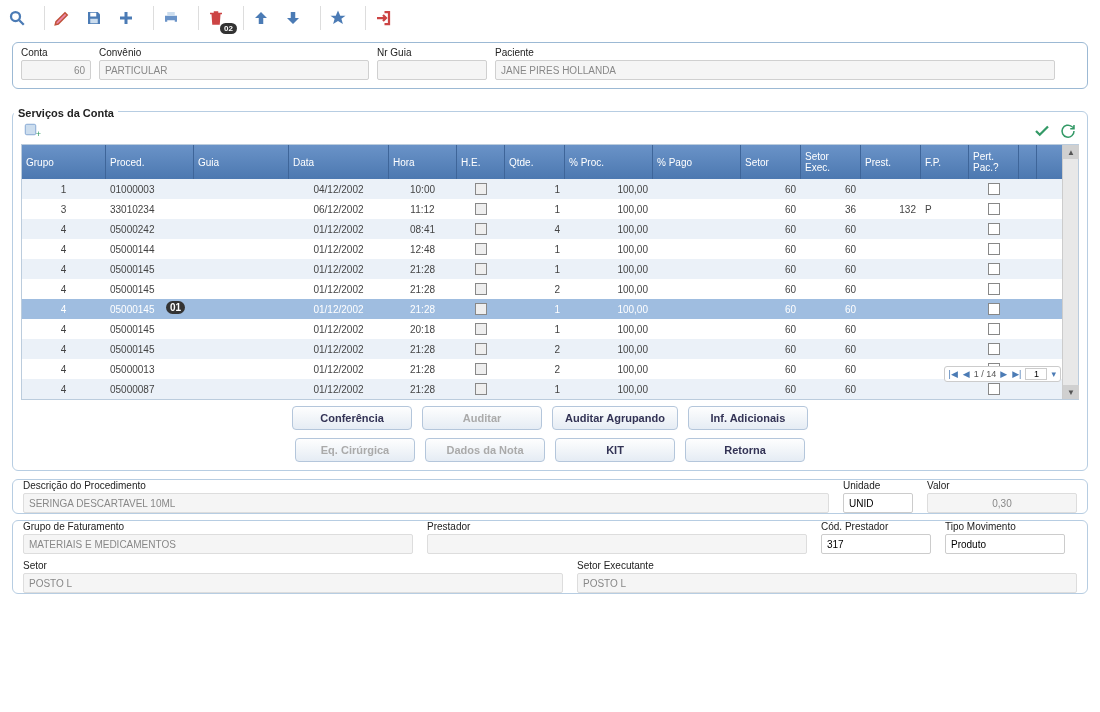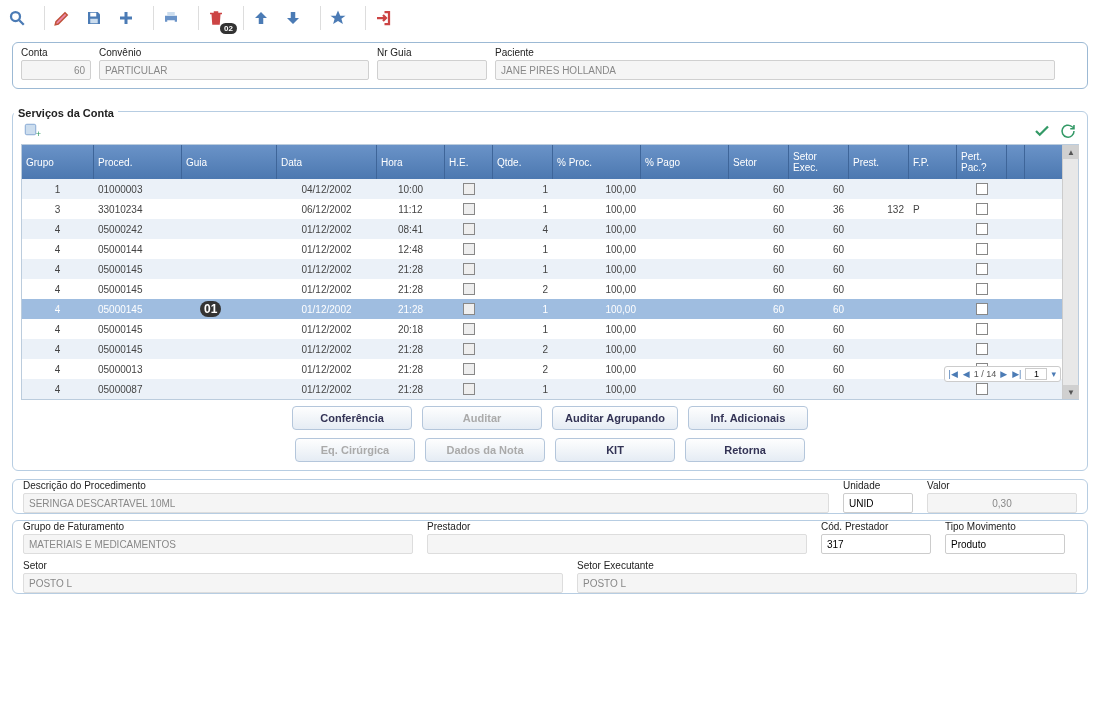--- a/index.html
+++ b/index.html
@@ -40,24 +40,24 @@
 .pager { position:absolute; bottom:18px; right:18px; display:flex; gap:3px; align-items:center; background:#fff; border:1px solid #ccc; border-radius:3px; padding:1px 3px; font-size:9px; color:#555; }
 .pager .pb { cursor:pointer; color:#4b7bb5; padding:0 1px; }
 .pager input { width:22px; font-size:9px; border:1px solid #ccc; text-align:center; }
 .btn-row { display:flex; gap:10px; justify-content:center; margin-top:8px; }
 .btn { background: linear-gradient(#fefefe,#e5ecf4); border:1px solid #b4c6db; border-radius:4px; padding:5px 12px; font-size:11px; color:#335; min-width:120px; text-align:center; cursor:pointer; font-weight:bold; }
 .btn.disabled { color:#aaa; cursor:default; }
 .info-panel { border:1px solid #b7cde2; border-radius:6px; margin:0 12px 6px 12px; padding:0 10px; display:flex; gap:14px; flex-wrap:wrap; }
 .info-group { display:flex; flex-direction:column; gap:2px; }
 .info-input { border:1px solid #ccc; border-radius:2px; padding:3px 5px; font-size:10px; height:20px; background:#fff; }
 .info-input.ro { background:#f5f5f5; color:#888; border-color:#ddd; }
-.row-badge { position:absolute; left:60px; top:2px; background:#333; color:#fff; font-size:12px; border-radius:8px; padding:1px 4px; font-weight:bold;margin-left:46px; }
-
-
-.c0{width:72px}.c1{width:88px}.c2{width:95px}.c3{width:100px}.c4{width:68px}.c5{width:48px}.c6{width:60px}.c7{width:88px}.c8{width:88px}.c9{width:60px}.c10{width:60px}.c11{width:60px}.c12{width:48px}.c13{width:50px}.c14{width:18px}
+.row-badge { position:absolute; left:60px; top:2px; background:#333; color:#fff; font-size:10px; border-radius:8px; padding:1px 4px; font-weight:bold; }
+
+
+.c0{width:84px}.c1{width:88px}.c2{width:95px}.c3{width:100px}.c4{width:68px}.c5{width:48px}.c6{width:60px}.c7{width:88px}.c8{width:88px}.c9{width:60px}.c10{width:60px}.c11{width:60px}.c12{width:48px}.c13{width:50px}.c14{width:18px}
 .grid-wrap { position:relative; }
 </style>
 </head>
 <body>
 
 
 
 
 <div class="toolbar">
   <div class="toolbar-btn">

